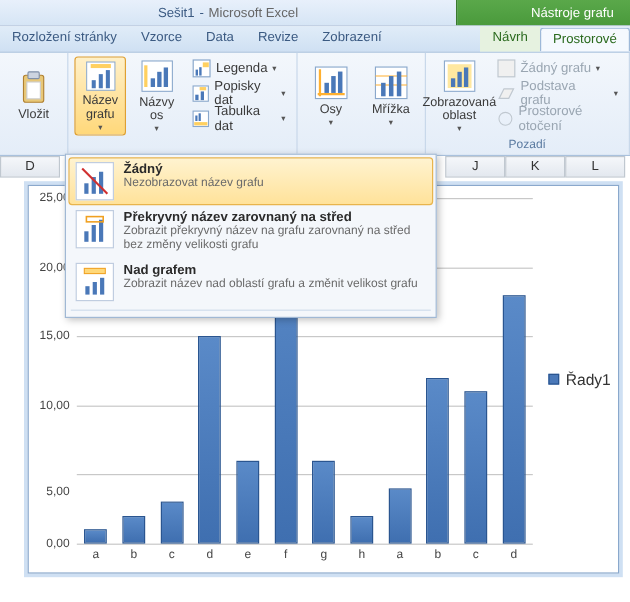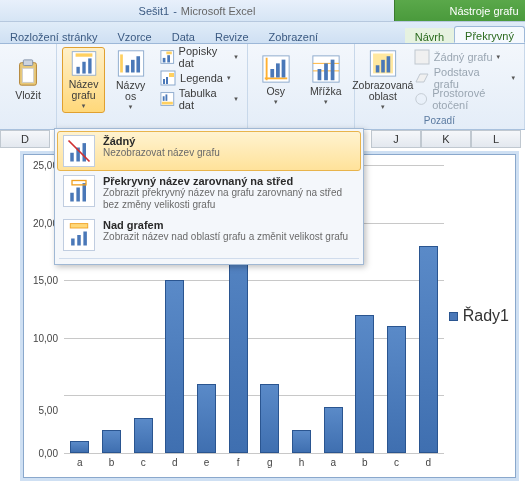--- a/index.html
+++ b/index.html
@@ -1,24 +1,24 @@
 <!DOCTYPE html>
 <html><head>
 <meta charset="utf-8">
 <style>
 * { margin: 0; padding: 0; box-sizing: border-box; font-family: "Segoe UI", Tahoma, sans-serif; }
 body { background: #fff; width: 525px; height: 502px; overflow: hidden; font-size: 11px; }
 
 .titlebar { height: 22px; display: flex; background: linear-gradient(#e8f0fb,#d6e5f5); border-bottom: 1px solid #b6c8de; }
 .titlebar .left { flex: 1; display: flex; align-items: center; justify-content: center; gap: 4px; }
-.titlebar .right { width: 131px; background: linear-gradient(#5aa84a,#4a9a3c); color: #fff; display: flex; align-items: center; justify-content: center; border-left: 1px solid #3a7a2e; padding-left: 48px; }
+.titlebar .right { width: 145px; background: linear-gradient(#5aa84a,#4a9a3c); color: #fff; display: flex; align-items: center; justify-content: center; border-left: 1px solid #3a7a2e; padding-left: 48px; }
 .title-doc { color: #3b5a82; }
 .title-app { color: #666; }
 
-.tabs { height: 22px; display: flex; background: linear-gradient(#e0ecf8,#cfe0f3); border-bottom: 1px solid #9db8d8; align-items: flex-end; }
+.tabs { height: 22px; display: flex; background: linear-gradient(#e0ecf8,#cfe0f3); border-bottom: 1px solid #9db8d8; }
 .tab { padding: 3px 10px 0; color: #3b5a82; cursor: pointer; }
 .tab.context { background: #e6f2e0; color: #2a6a1e; }
 .tab.active { background: #f5f9fe; border: 1px solid #9db8d8; border-bottom: 1px solid #f5f9fe; border-radius: 3px 3px 0 0; margin-top: 1px; }
 .tabs .spacer { flex: 1; }
 
 .ribbon { height: 86px; background: linear-gradient(#f3f7fc,#e4edf8); border-bottom: 1px solid #a9c1dd; display: flex; }
 .group { border-right: 1px solid #c8d8ea; padding: 3px 5px 2px; display: flex; flex-direction: column; }
 .gbody { flex: 1; display: flex; align-items: flex-start; gap: 4px; }
 .glabel { text-align: center; color: #5a7aa0; font-size: 10px; height: 12px; }
 
@@ -44,21 +44,21 @@
 
 .sheet-bg { position: relative; height: 372px; background: #fff; }
 .colhdr { position: absolute; top: 0; height: 18px; border: 1px solid #c0c8d0; background: linear-gradient(#f5f7fa,#e3e8ef); text-align: center; font-size: 11px; color: #333; line-height: 17px; }
 
 .chart { position: absolute; left: 23px; top: 24px; width: 493px; height: 324px; background: #fff; border: 1px solid #8aa8cc; box-shadow: 0 0 0 3px #cfe0f3; }
 .plot { position: absolute; left: 40px; top: 10px; width: 380px; height: 288px; }
 .ygrid { position: absolute; left: 0; width: 100%; height: 1px; background: #c8c8c8; }
 .ylab { position: absolute; right: 100%; margin-right: 6px; font-size: 10px; color: #444; transform: translateY(-50%); }
 .xlab { position: absolute; top: 100%; margin-top: 4px; font-size: 10px; color: #444; transform: translateX(-50%); }
 .bar { position: absolute; bottom: 0; width: 19px; background: linear-gradient(#5a8ac8,#3f6fb0); border: 1px solid #2a5590; }
-.legend { position: absolute; right: 6px; top: 50%; transform: translateY(-50%); display: flex; align-items: center; gap: 5px; font-size: 16px; color: #333; }
+.legend { position: absolute; right: 6px; top: 50%; transform: translateY(-50%); display: flex; align-items: center; gap: 5px; font-size: 13px; color: #333; }
 .legend .sw { width: 9px; height: 9px; background: #4a78b8; border: 1px solid #2a5590; }
 </style>
 </head>
 <body>
 
 <div class="titlebar">
   <div class="left">
     <span class="title-doc">Sešit1</span>
     <span class="title-doc">-</span>
     <span class="title-app">Microsoft Excel</span>
@@ -67,21 +67,21 @@
 </div>
 
 <div class="tabs">
   <div class="tab">Rozložení stránky</div>
   <div class="tab">Vzorce</div>
   <div class="tab">Data</div>
   <div class="tab">Revize</div>
   <div class="tab">Zobrazení</div>
   <div class="spacer"></div>
   <div class="tab context">Návrh</div>
-  <div class="tab context active">Překryvný</div>
+  <div class="tab context active">Prostorové</div>
 </div>
 
 <div class="ribbon">
   <div class="group">
     <div class="gbody">
       <div class="big-btn">
         <svg class="ic" viewBox="0 0 32 32">
             <rect x="7" y="5" width="18" height="24" rx="2" fill="#e8c878" stroke="#b08030"></rect>
             <rect x="11" y="2" width="10" height="6" rx="1" fill="#ccd4e0" stroke="#8090a8"></rect>
             <rect x="10" y="11" width="12" height="15" fill="#fff" stroke="#ccc"></rect>
@@ -115,35 +115,35 @@
             <rect x="22" y="8" width="4" height="18" fill="#4a78b8"></rect>
           </svg>
         <div class="lbl" style="white-space:pre-line">Názvy
 os</div>
         <span class="tri">▾</span>
       </div>
       <div class="small-list">
         <div class="small-btn">
           <svg class="sic" viewBox="0 0 16 16">
               <rect x="1" y="1" width="14" height="14" fill="#fff" stroke="#8aa8cc"></rect>
+              <rect x="9" y="3" width="5" height="4" fill="#ffd060"></rect>
+              <rect x="3" y="9" width="2" height="5" fill="#4a78b8"></rect>
+              <rect x="6" y="7" width="2" height="7" fill="#4a78b8"></rect>
+            </svg>
+          <span>Legenda</span>
+            <span class="tri">▾</span>
+        </div>
+        <div class="small-btn">
+          <svg class="sic" viewBox="0 0 16 16">
+              <rect x="1" y="1" width="14" height="14" fill="#fff" stroke="#8aa8cc"></rect>
               <rect x="3" y="9" width="3" height="5" fill="#4a78b8"></rect>
               <rect x="8" y="6" width="3" height="8" fill="#4a78b8"></rect>
               <rect x="7" y="2" width="6" height="3" fill="#ffd060"></rect>
             </svg>
           <span>Popisky dat</span>
-            <span class="tri">▾</span>
-        </div>
-        <div class="small-btn">
-          <svg class="sic" viewBox="0 0 16 16">
-              <rect x="1" y="1" width="14" height="14" fill="#fff" stroke="#8aa8cc"></rect>
-              <rect x="9" y="3" width="5" height="4" fill="#ffd060"></rect>
-              <rect x="3" y="9" width="2" height="5" fill="#4a78b8"></rect>
-              <rect x="6" y="7" width="2" height="7" fill="#4a78b8"></rect>
-            </svg>
-          <span>Legenda</span>
             <span class="tri">▾</span>
         </div>
         <div class="small-btn">
           <svg class="sic" viewBox="0 0 16 16">
               <rect x="1" y="1" width="14" height="14" fill="#fff" stroke="#8aa8cc"></rect>
               <rect x="3" y="5" width="2" height="5" fill="#4a78b8"></rect>
               <rect x="6" y="3" width="2" height="7" fill="#4a78b8"></rect>
               <rect x="2" y="11" width="12" height="3" fill="#ffd060"></rect>
             </svg>
           <span>Tabulka dat</span>

